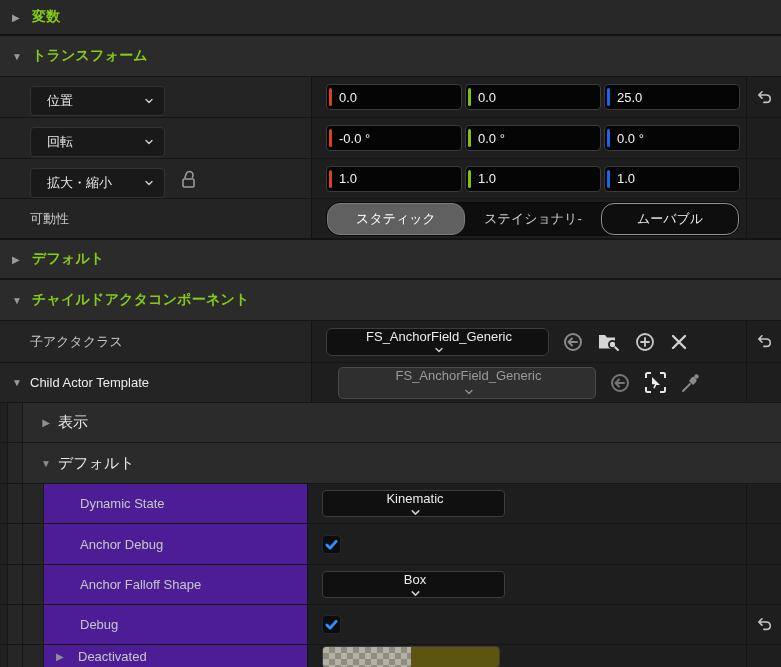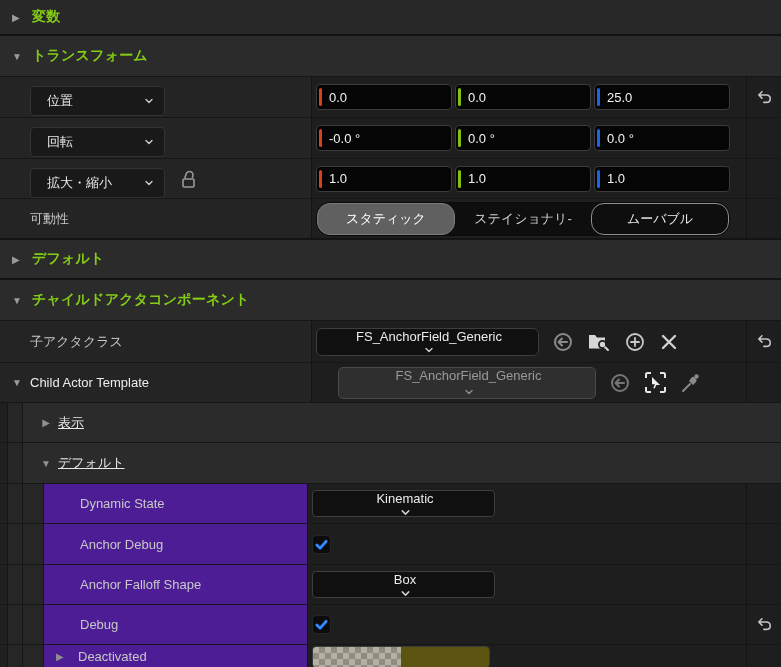--- a/index.html
+++ b/index.html
@@ -10,26 +10,26 @@
   .sep2 { height:2px; background:#131313; flex:none; }
   .row { display:flex; align-items:stretch; flex:none; border-top:1px solid #161616; }
   .nobt { border-top:none; }
 
   
   .sec-hdr { background:#2b2b2b; align-items:center; padding-left:10px; }
   .hdr-lite { background:#282828; }
   .tri { width:22px; color:#9b9b9b; font-size:10px; text-align:left; padding-left:2px; flex:none; }
   .tri-sm { width:24px; color:#8f8f8f; font-size:10px; text-align:center; flex:none; }
   .hdr-label { color:#84cc16; font-weight:bold; font-size:14px; letter-spacing:.2px; }
-  .hdr-label2 { color:#e8e8e8; font-weight:normal; font-size:13px;text-decoration:underline; }
+  .hdr-label2 { color:#e8e8e8; font-weight:normal; font-size:15px; }
 
   
   .lbl { width:311px; background:#242424; display:flex; align-items:center; flex:none; }
   .lbl-pad { padding-left:30px; color:#c8c8c8; }
-  .val { flex:1; background:#1e1e1e; border-left:1px solid #131313; display:flex; align-items:center; padding-left:4px; }
+  .val { flex:1; background:#1e1e1e; border-left:1px solid #131313; display:flex; align-items:center; padding-left:14px; }
   .rev { width:35px; background:#1e1e1e; border-left:1px solid #131313; display:flex; align-items:center; justify-content:center; flex:none; }
 
   
   .axis-input { width:136px; height:26px; margin-right:3px; background:#050505; border:1px solid #3b3b3b;
     border-radius:4px; position:relative; display:flex; align-items:center; padding-left:12px; color:#f4f4f4; }
   .axis-bar { position:absolute; left:2px; top:3px; bottom:3px; width:3px; border-radius:2px; }
   .bar-x { background:#d8431f; } .bar-y { background:#84c10c; } .bar-z { background:#1b66e8; }
 
   
   .lbl-drop { width:135px; height:30px; margin-left:30px; background:#191919; border:1px solid #333;

